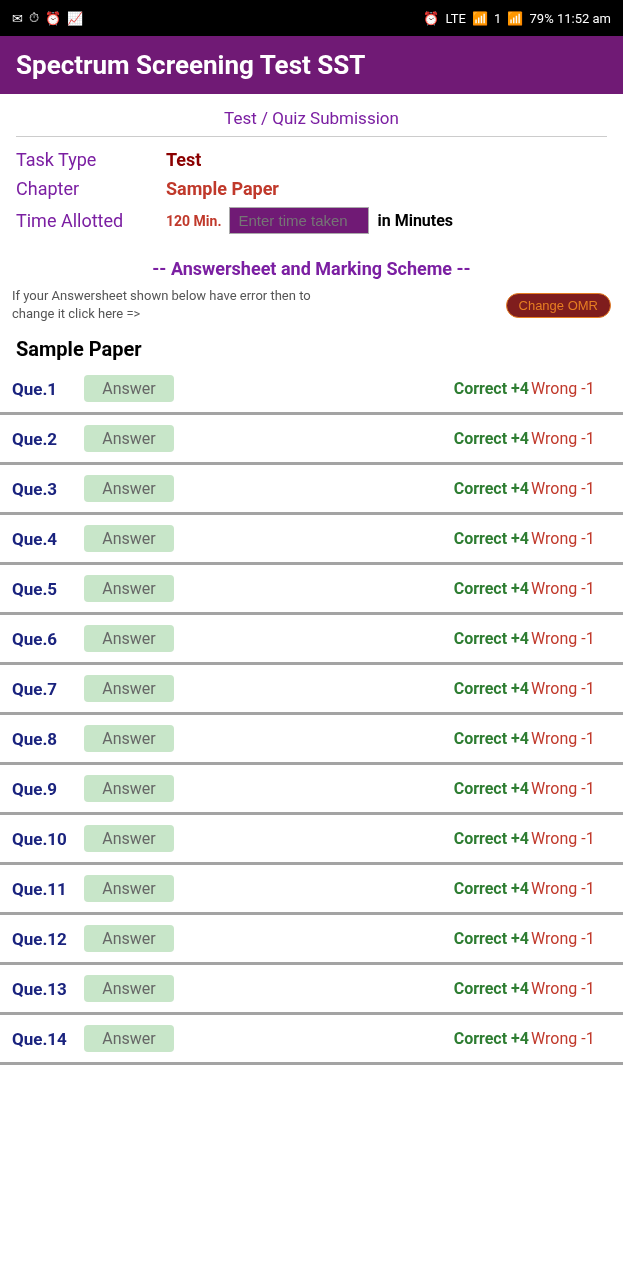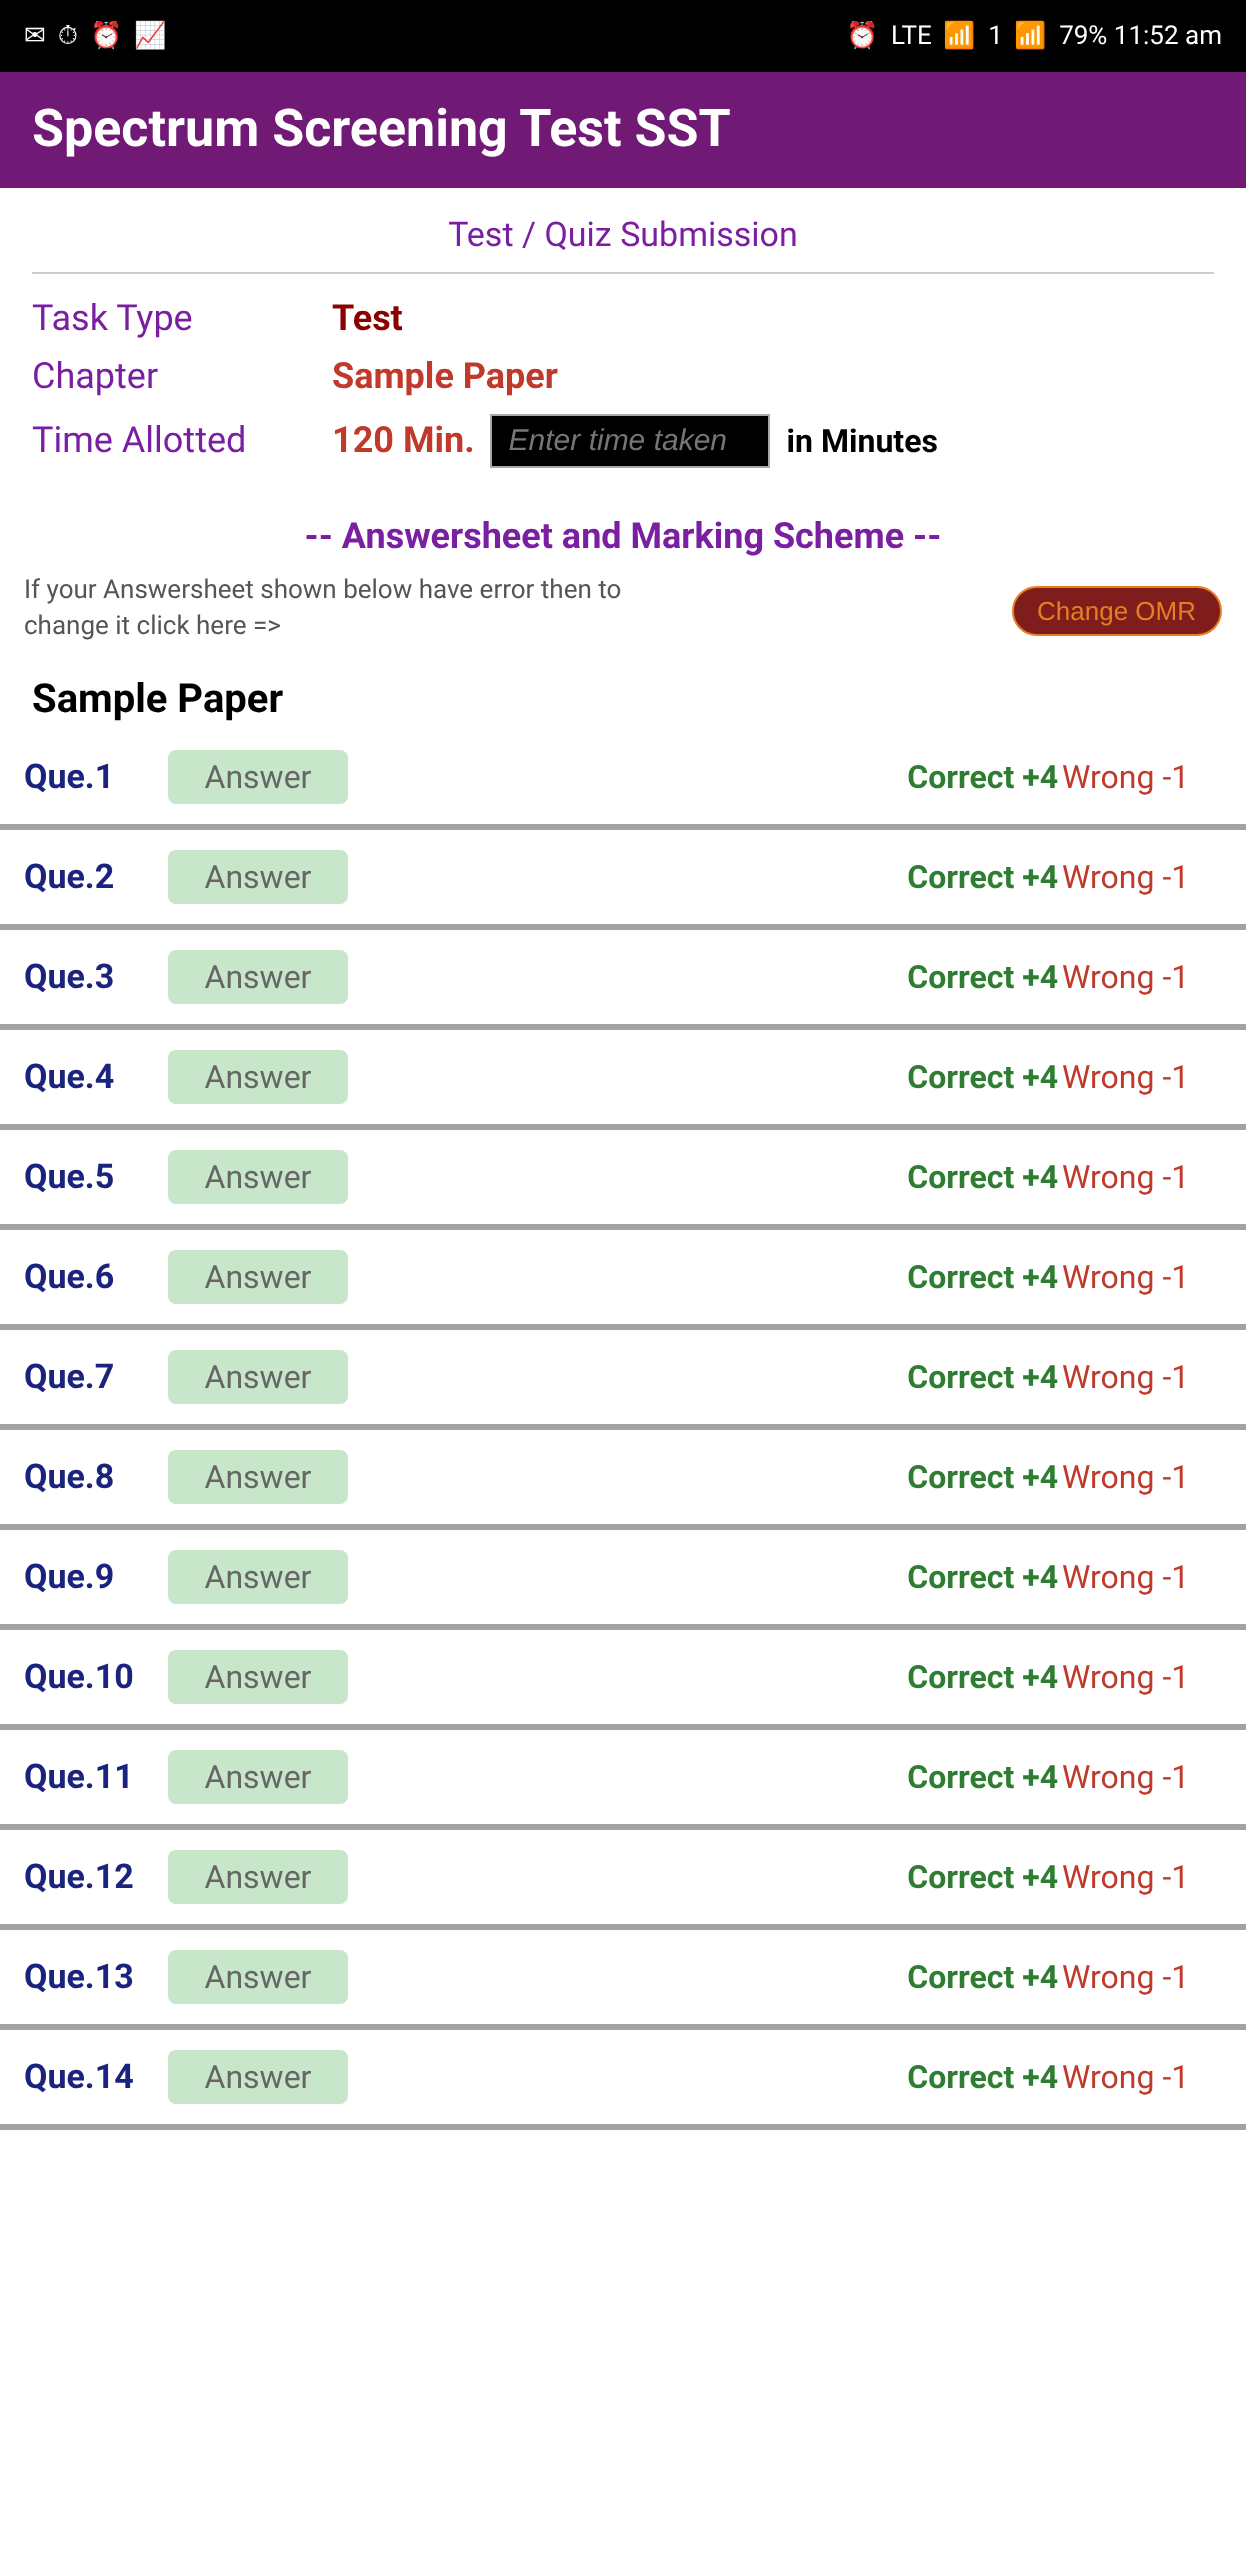--- a/index.html
+++ b/index.html
@@ -68,32 +68,31 @@
       font-size: 18px;
       font-weight: bold;
     }
     .info-value-chapter {
       color: #c0392b;
       font-size: 18px;
       font-weight: bold;
     }
     .info-value-time {
       color: #c0392b;
-      font-size: 18px;
+      font-size: 14px;
       font-weight: bold;
     }
     .time-input {
       border: 1px solid #aaa;
       padding: 4px 8px;
       font-size: 15px;
       color: #999;
       margin-left: 8px;
       width: 140px;
-      background: #000000;
-      font-style: italic;
+      background: #701a75;
     }
     .in-minutes {
       font-size: 16px;
       font-weight: bold;
       color: #000;
       margin-left: 8px;
     }
 
     
     .answersheet-header {

